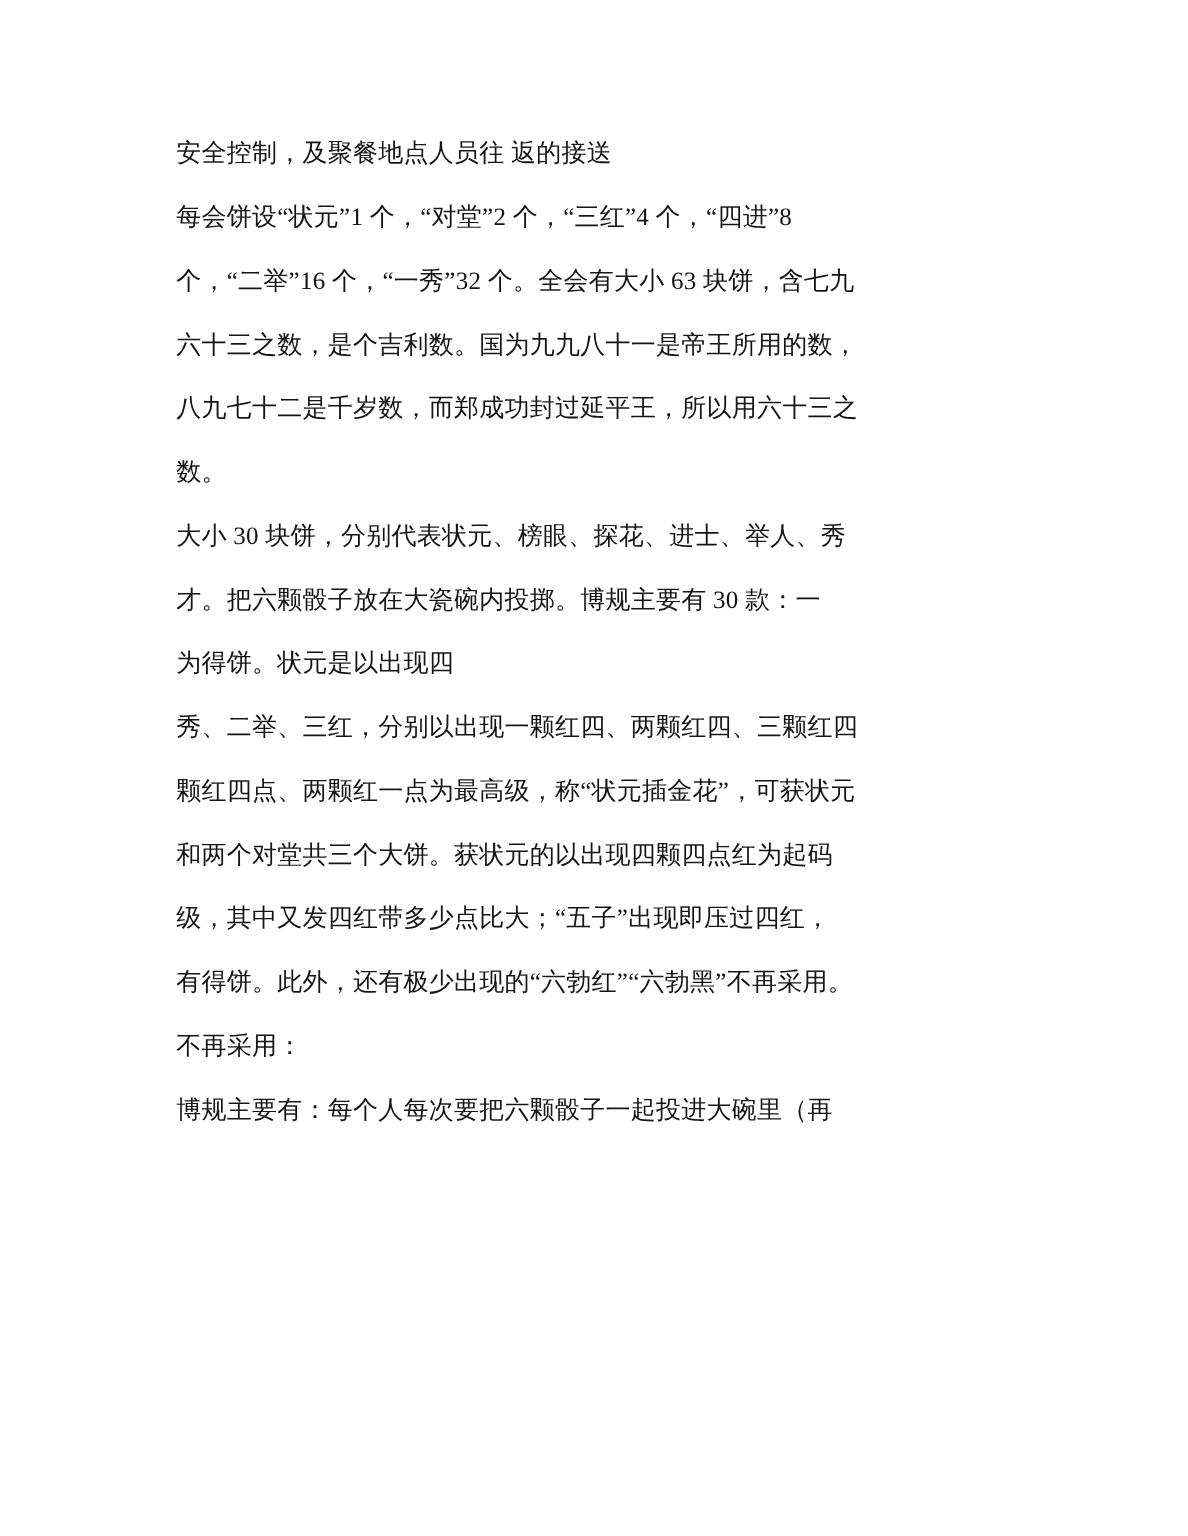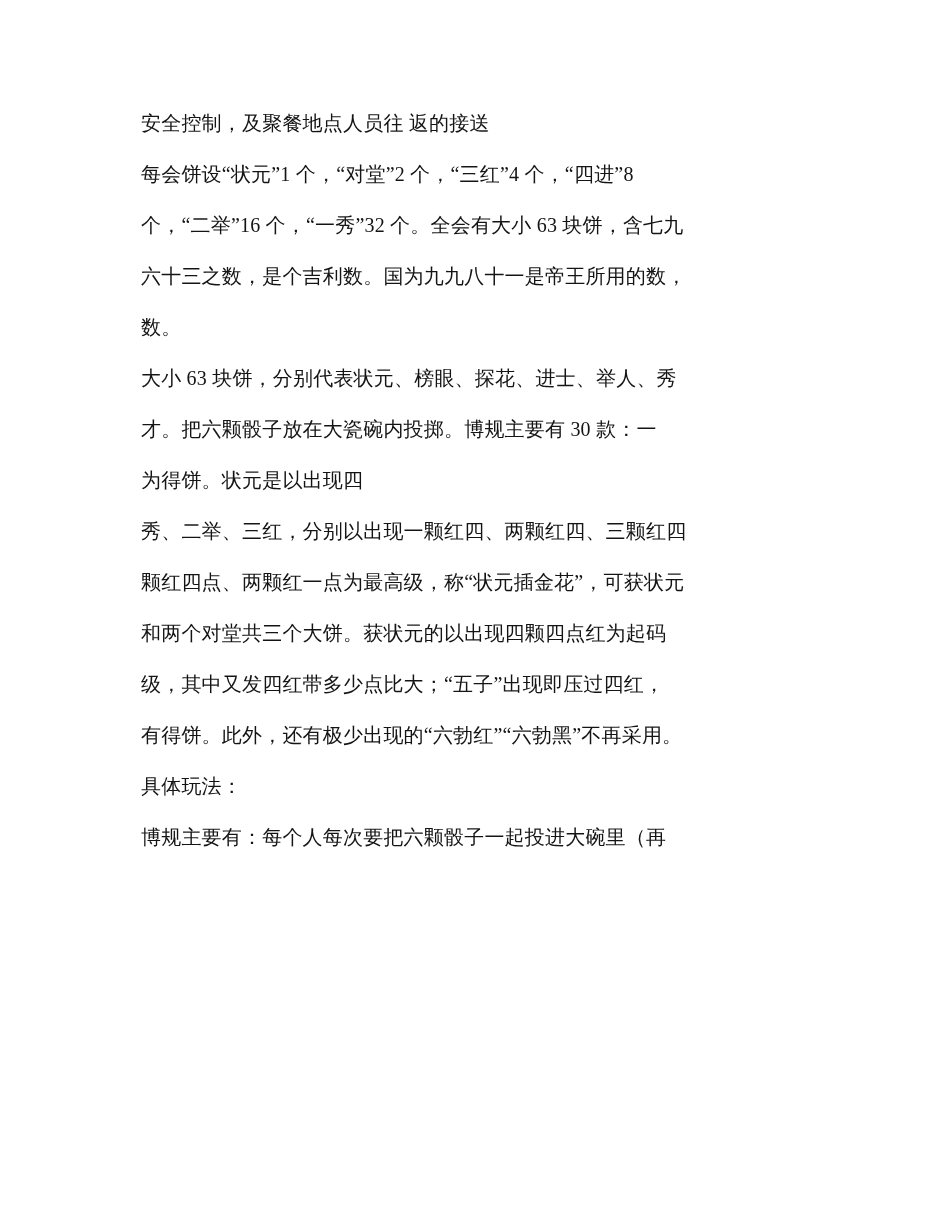--- a/index.html
+++ b/index.html
@@ -34,25 +34,26 @@
 </style>
 </head>
 <body>
 
 <div class="page">
   <div class="doc-body">
     <p class="doc-line">安全控制，及聚餐地点人员往 返的接送</p>
     <p class="doc-line">每会饼设“状元”1 个，“对堂”2 个，“三红”4 个，“四进”8</p>
     <p class="doc-line">个，“二举”16 个，“一秀”32 个。全会有大小 63 块饼，含七九</p>
     <p class="doc-line">六十三之数，是个吉利数。国为九九八十一是帝王所用的数，</p>
+    <p class="doc-line">八九七十二是千岁数，而郑成功封过延平王，所以用六十三之</p>
     <p class="doc-line">数。</p>
-    <p class="doc-line">大小 63 块饼，分别代表状元、榜眼、探花、进士、举人、秀</p>
+    <p class="doc-line">大小 30 块饼，分别代表状元、榜眼、探花、进士、举人、秀</p>
     <p class="doc-line">才。把六颗骰子放在大瓷碗内投掷。博规主要有 30 款：一</p>
     <p class="doc-line">为得饼。状元是以出现四</p>
     <p class="doc-line">秀、二举、三红，分别以出现一颗红四、两颗红四、三颗红四</p>
     <p class="doc-line">颗红四点、两颗红一点为最高级，称“状元插金花”，可获状元</p>
     <p class="doc-line">和两个对堂共三个大饼。获状元的以出现四颗四点红为起码</p>
     <p class="doc-line">级，其中又发四红带多少点比大；“五子”出现即压过四红，</p>
     <p class="doc-line">有得饼。此外，还有极少出现的“六勃红”“六勃黑”不再采用。</p>
-    <p class="doc-line">具体玩法：</p>
+    <p class="doc-line">不再采用：</p>
     <p class="doc-line">博规主要有：每个人每次要把六颗骰子一起投进大碗里（再</p>
   </div>
 </div>
 
 </body></html>

